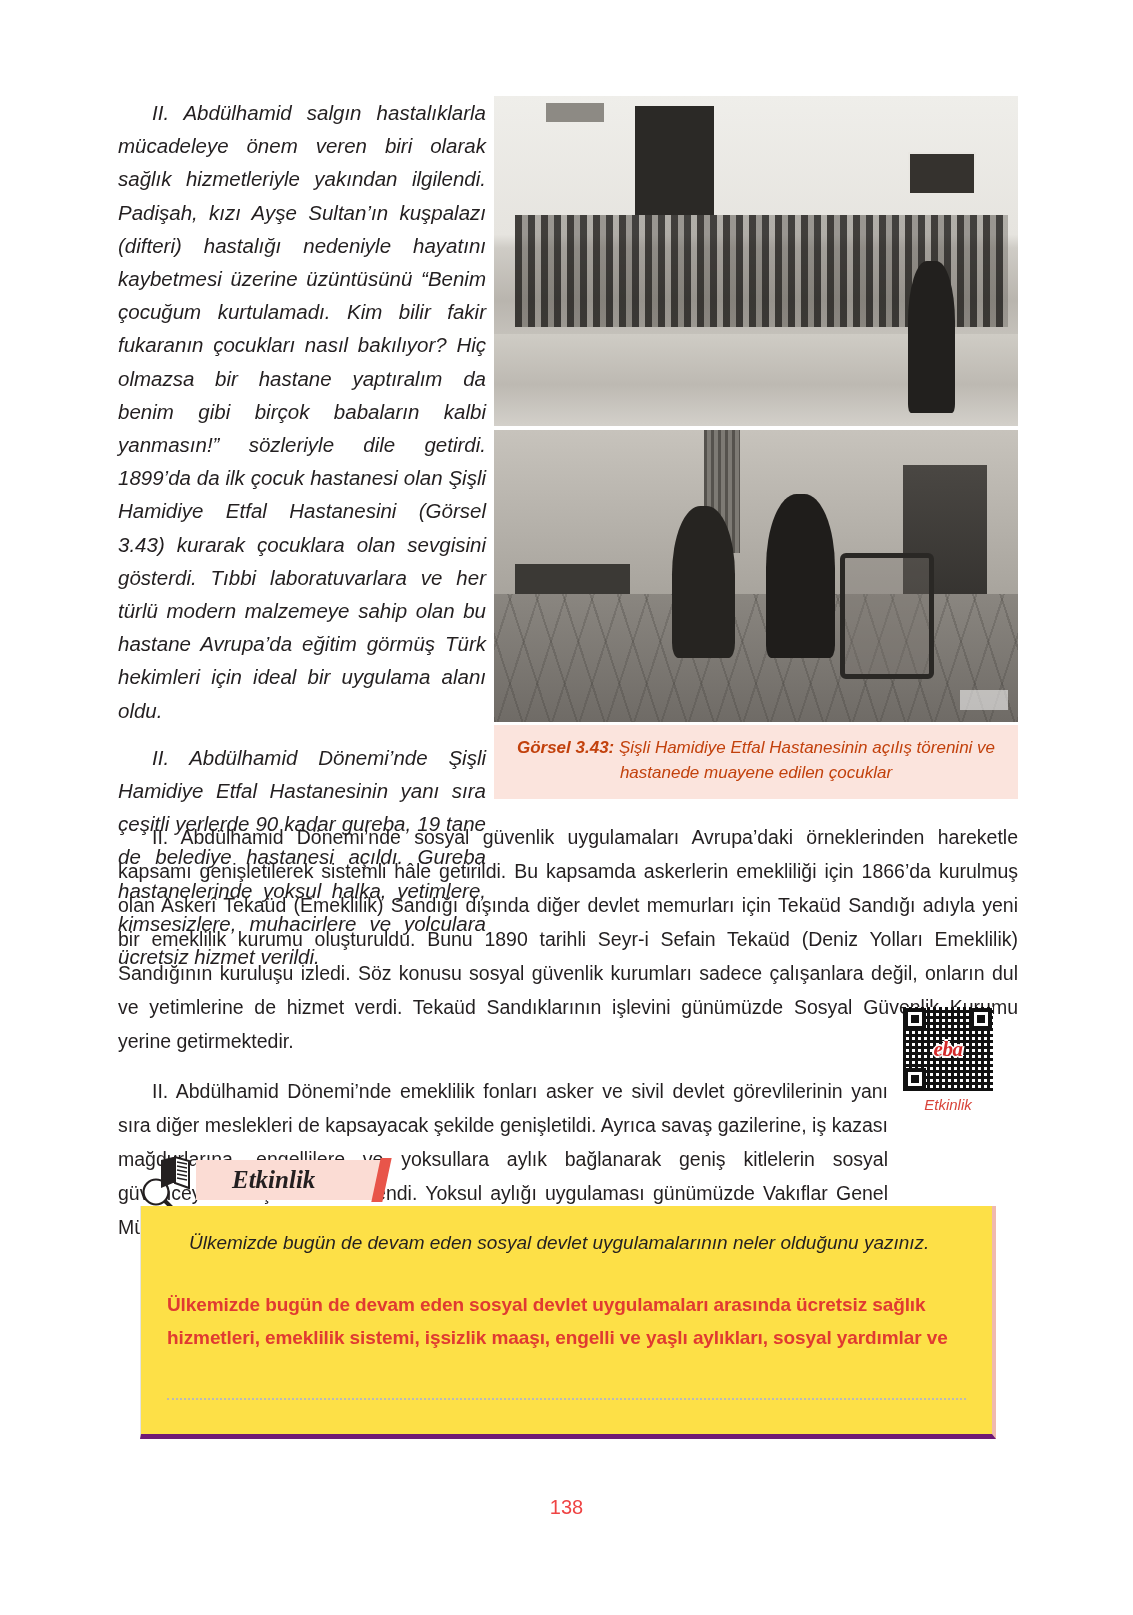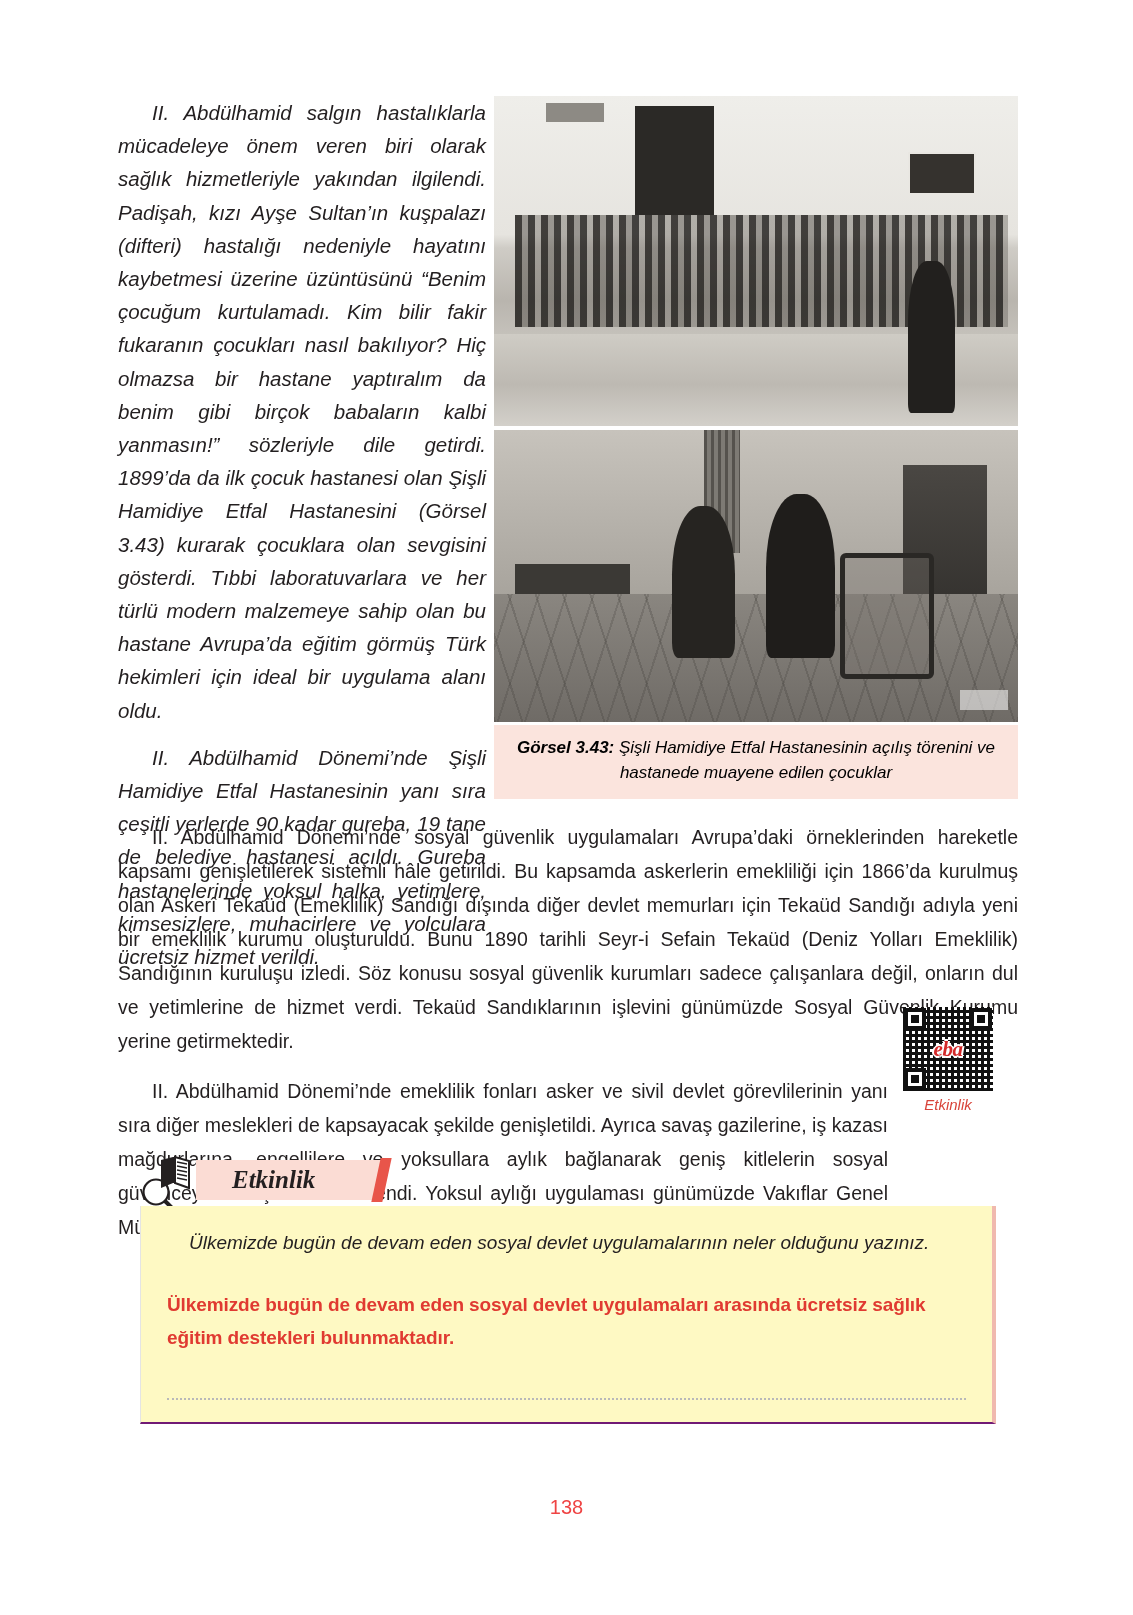--- a/index.html
+++ b/index.html
@@ -69,21 +69,21 @@
     background: #fbe4dd;
     padding: 10px 14px 14px 14px;
     margin-top: 3px;
     width: 496px;
   }
   .caption-text {
     font-size: 17px;
     line-height: 25px;
     font-style: italic;
     text-align: center;
-    color: #000000;
+    color: #c2410c;
   }
   .caption-text b {
     font-style: italic;
     font-weight: bold;
   }
 
   
   .body-wide {
     position: absolute;
     left: 118px;
@@ -215,25 +215,25 @@
     width: 11px;
     height: 44px;
     background: #e8554a;
     transform: skewX(-12deg);
   }
 
   .activity-body {
     position: relative;
     border-left: 1px solid #e4e4e4;
     border-right: 4px solid #f0b9ae;
-    border-bottom: 2px solid #701a75;
-    padding: 22px 26px 22px 26px;
+    border-bottom: 5px solid #701a75;
+    padding: 22px 26px 34px 26px;
     min-height: 200px;
     box-sizing: border-box;
-    background: #fef9c3;
+    background: #fde047;
   }
   .activity-question {
     font-size: 19px;
     font-style: italic;
     line-height: 30px;
     margin: 0 0 30px 0;
     text-indent: 22px;
     color: #231f20;
   }
   .activity-answer {
@@ -484,21 +484,21 @@
           <line x1="37" y1="26" x2="47" y2="28"></line>
         </g>
         <path d="M33 31 L35 31 L35 5 L33 5 Z" fill="#231f20"></path>
       </svg>
     </div>
 
     <div class="activity-body">
       <p class="activity-question">Ülkemizde bugün de devam eden sosyal devlet uygulamalarının neler olduğunu yazınız.</p>
       <div class="activity-answer">
         <span class="answer-line">Ülkemizde bugün de devam eden sosyal devlet uygulamaları arasında ücretsiz sağlık</span>
-        <span class="answer-line">eğitim destekleri bulunmaktadır.</span>
+        <span class="answer-line">hizmetleri, emeklilik sistemi, işsizlik maaşı, engelli ve yaşlı aylıkları, sosyal yardımlar ve</span>
       </div>
       <div class="dotted-rule"></div>
     </div>
 
   </div>
 
   <div class="page-number">138</div>
 
 </div>
 

